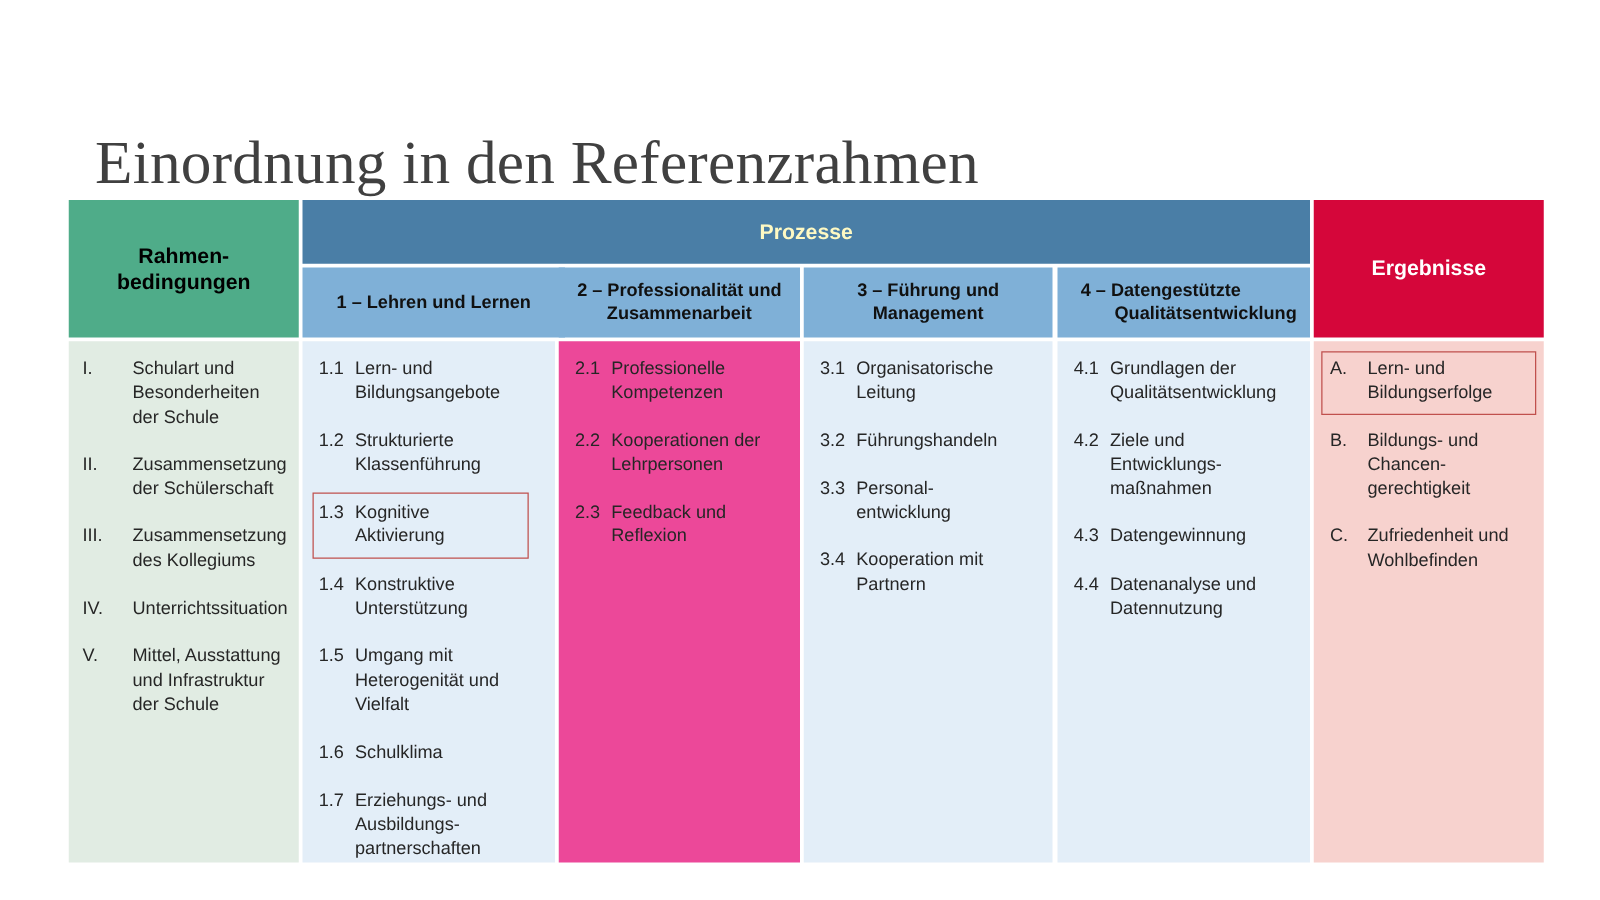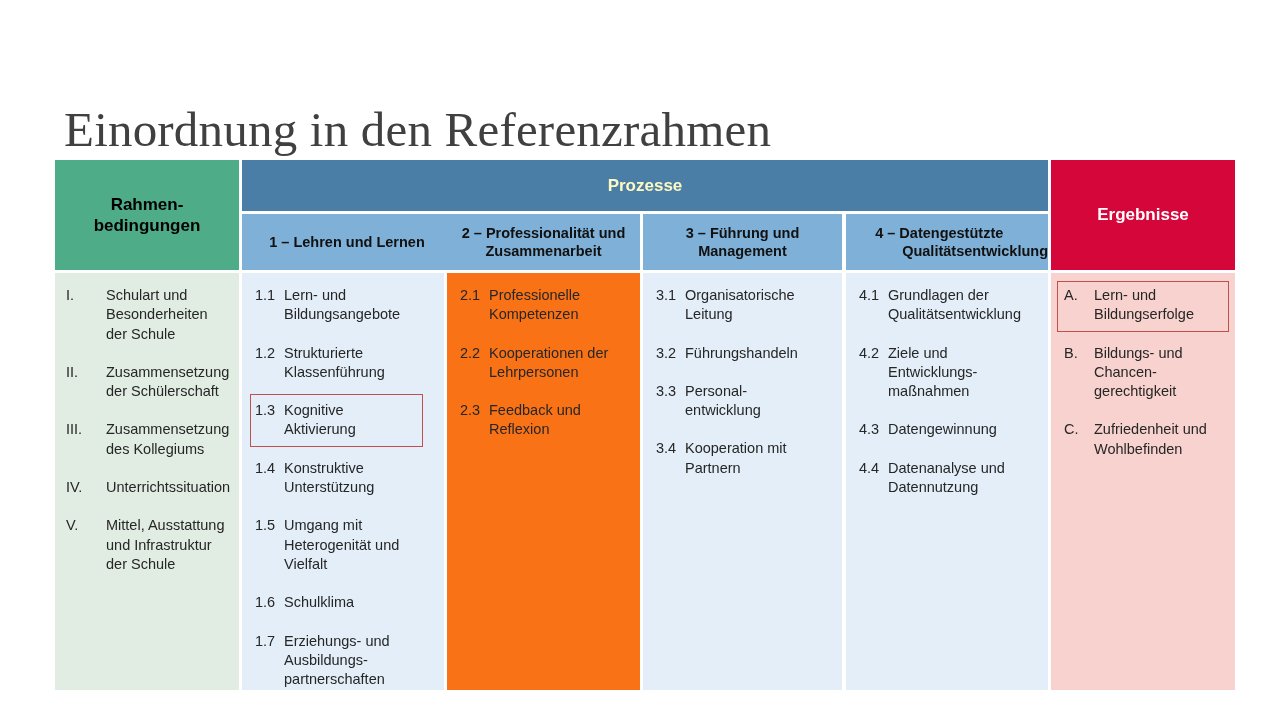--- a/index.html
+++ b/index.html
@@ -1,33 +1,33 @@
 <!DOCTYPE html>
 <html><head>
 <meta charset="utf-8">
 <style>
   html, body { margin:0; padding:0; }
   body { width:1280px; height:720px; background:#ffffff; position:relative; overflow:hidden; font-family:"Liberation Sans", sans-serif; }
-  .title { position:absolute; left:64px; top:98px; font-family:"Liberation Serif", serif; font-size:49px; color:#404040; line-height:64px; white-space:nowrap; letter-spacing:0.2px; }
+  .title { position:absolute; left:76px; top:98px; font-family:"Liberation Serif", serif; font-size:49px; color:#404040; line-height:64px; white-space:nowrap; letter-spacing:0.2px; }
   .cell { position:absolute; box-sizing:border-box; }
   .hdr { display:flex; align-items:center; justify-content:center; text-align:center; font-weight:bold; }
   .hdr-rahmen { left:55px; top:160px; width:184px; height:110px; background:#4fac89; color:#000000; font-size:17px; line-height:21px; }
   .hdr-prozesse { left:242px; top:160px; width:806px; height:51px; background:#4a7ea6; color:#fef9c3; font-size:17px; }
   .hdr-ergebnisse { left:1051px; top:160px; width:184px; height:110px; background:#d5063a; color:#ffffff; font-size:17px; }
   .sub { top:214px; height:56px; background:#7fb0d7; color:#111111; font-size:14.5px; line-height:18px; }
   .sub1 { left:242px; width:210px; }
   .sub2 { left:447px; width:193px; }
   .sub3 { left:643px; width:199px; }
-  .sub4 { left:846px; width:202px; justify-content:flex-end; padding-left:8px; text-align:left; }
+  .sub4 { left:846px; width:202px; justify-content:center; padding-left:8px; text-align:left; }
   .sub4 .wrap { display:block; }
   .sub4 .l2 { padding-left:27px; }
   .body-col { top:273px; height:417px; padding-top:13px; }
   .col-r { left:55px; width:184px; background:#e1ece3; }
   .col-1 { left:242px; width:202px; background:#e3eef8; }
-  .col-2 { left:447px; width:193px; background:#f97316; }
+  .col-2 { left:447px; width:193px; background:#ec4899; }
   .col-3 { left:643px; width:199px; background:#e3eef8; }
   .col-4 { left:846px; width:202px; background:#e3eef8; }
   .col-e { left:1051px; width:184px; background:#f7d2ce; }
   .item { position:relative; font-size:14.5px; line-height:19.3px; color:#262626; margin-bottom:19px; }
   .item .num { position:absolute; left:0; top:0; }
   .item .txt { display:block; white-space:pre-line; }
   .col-r .item { padding-left:40px; margin-left:11px; }
   .col-1 .item, .col-2 .item, .col-3 .item, .col-4 .item { padding-left:29px; margin-left:13px; }
   .col-e .item { padding-left:30px; margin-left:13px; }
   .hl { position:absolute; border:1.5px solid #c0504d; box-sizing:border-box; }

